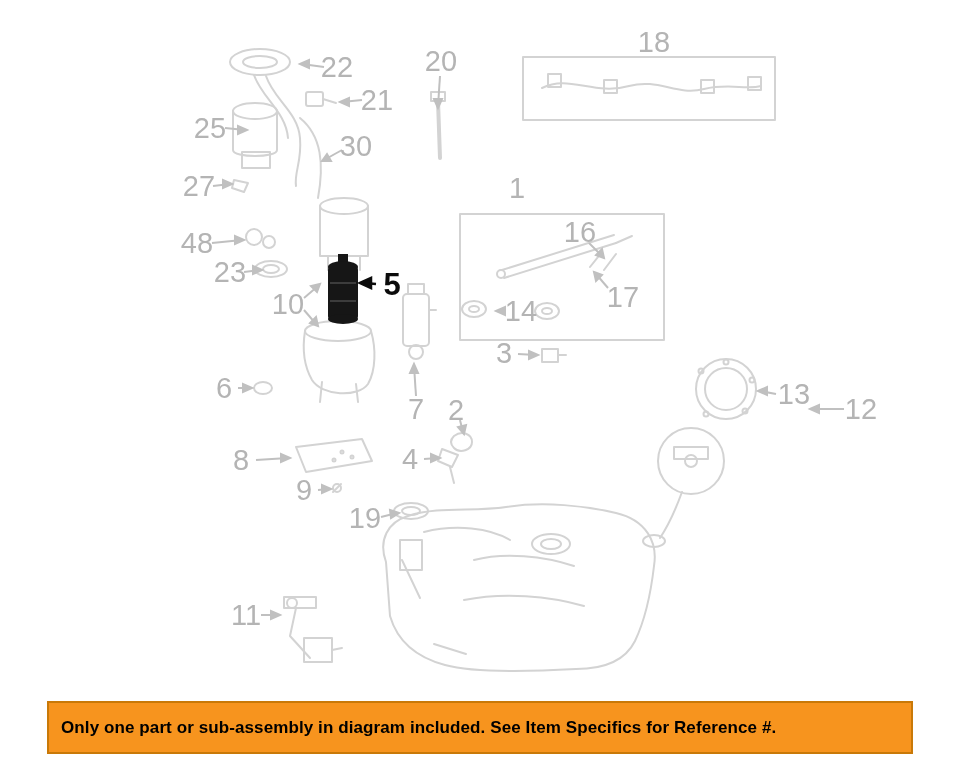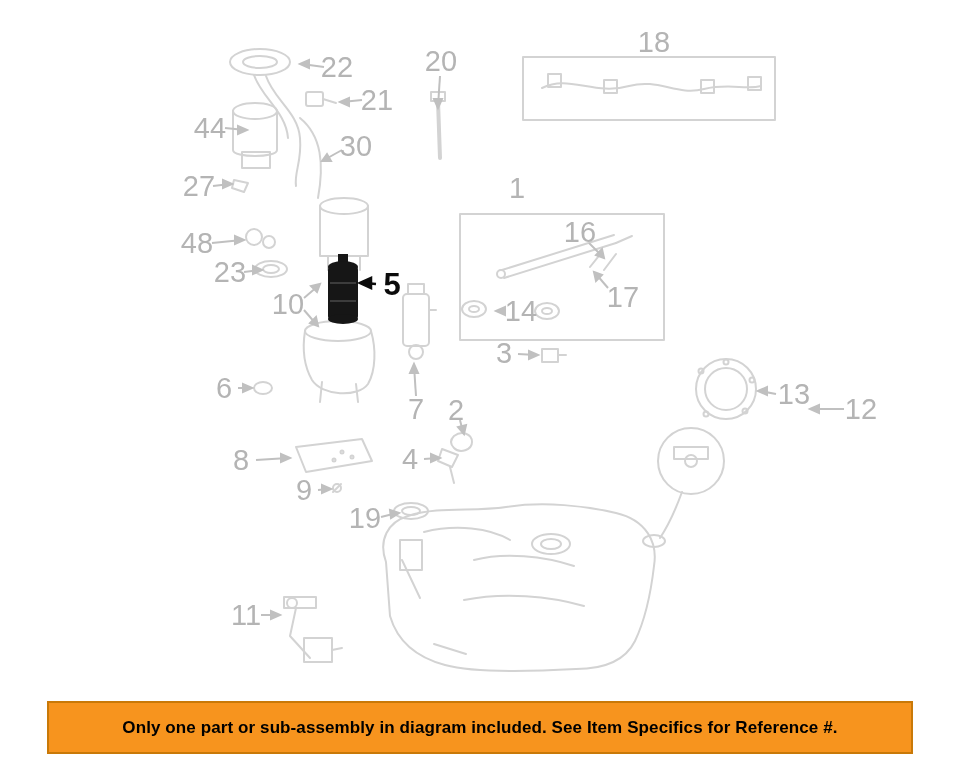--- a/index.html
+++ b/index.html
@@ -41,21 +41,20 @@
     display: flex;
     flex-direction: column;
     justify-content: center;
   }
   .banner-line {
     font-size: 17px;
     font-weight: bold;
     color: #000000;
     line-height: 21px;
     letter-spacing: 0.1px;
-    text-align: center;
   }
 </style>
 </head>
 <body>
 
 <div class="diagram-canvas">
   <svg width="960" height="702" viewBox="0 0 960 702">
 
     <g stroke="#d3d3d3" stroke-width="2" fill="none" stroke-linecap="round" stroke-linejoin="round">
 
@@ -278,21 +277,21 @@
       <line x1="326" y1="301" x2="352" y2="301" stroke="#4a4a4a" stroke-width="1.5"></line>
     </g>
     <g stroke="#0b0b0b" stroke-width="2.5" fill="#0b0b0b">
       <line x1="372" y1="284" x2="360" y2="283"></line>
         <path d="M356 283 L367 278 L367 288 Z"></path>
     </g>
   </svg>
 
   <span class="callout" style="left:333px;top:67px">22</span>
   <span class="callout" style="left:373px;top:100px">21</span>
-  <span class="callout" style="left:206px;top:128px">44</span>
+  <span class="callout" style="left:206px;top:128px">25</span>
   <span class="callout" style="left:195px;top:186px">27</span>
   <span class="callout" style="left:352px;top:146px">30</span>
   <span class="callout" style="left:437px;top:61px">20</span>
   <span class="callout" style="left:650px;top:42px">18</span>
   <span class="callout" style="left:513px;top:188px">1</span>
   <span class="callout" style="left:193px;top:243px">48</span>
   <span class="callout" style="left:226px;top:272px">23</span>
   <span class="callout" style="left:576px;top:232px">16</span>
   <span class="callout" style="left:284px;top:304px">10</span>
   <span class="callout" style="left:517px;top:311px">14</span>

